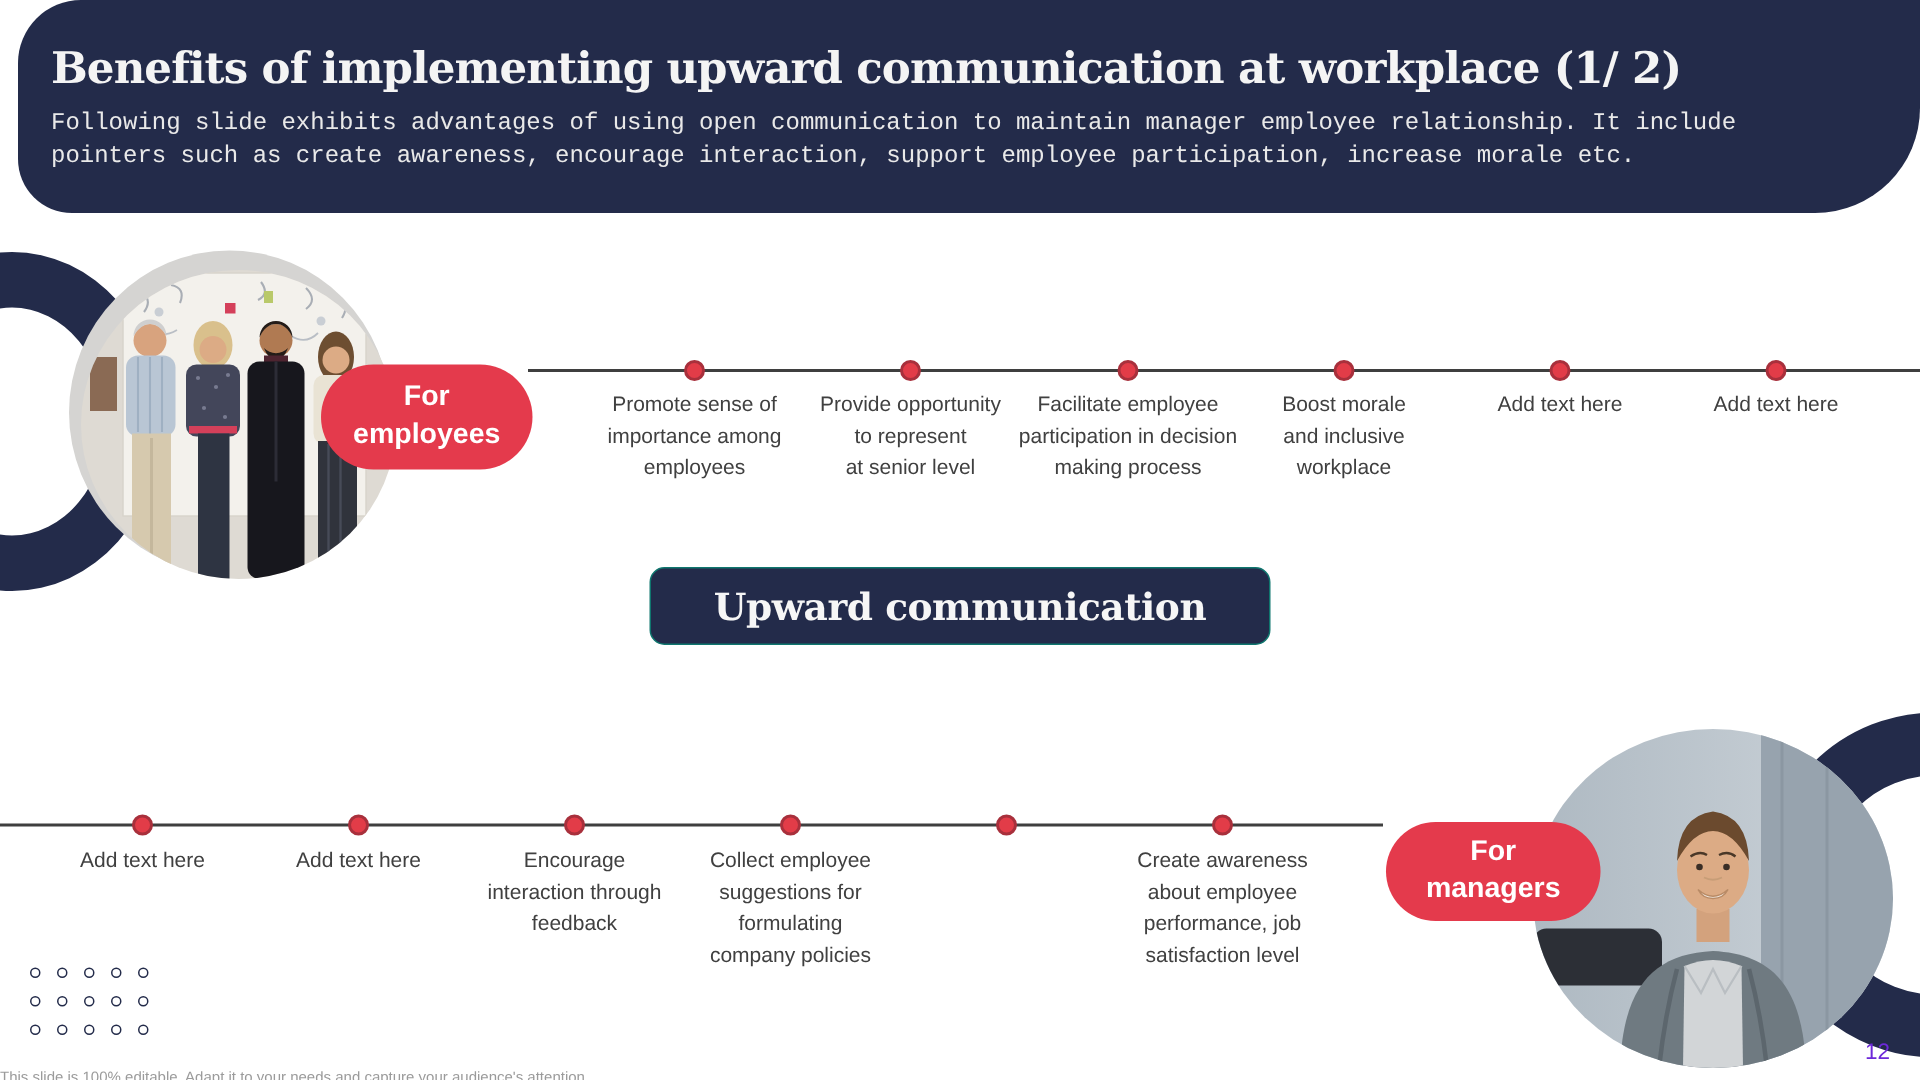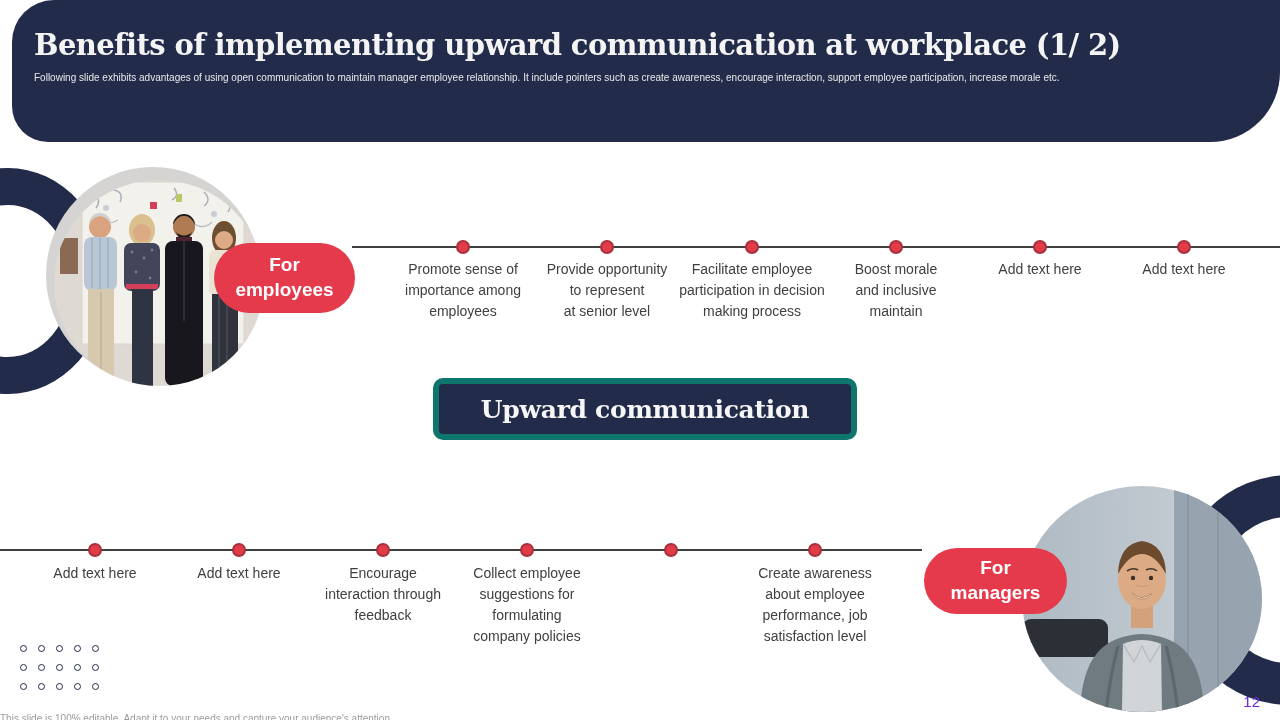--- a/index.html
+++ b/index.html
@@ -4,21 +4,21 @@
 <style>
   html,body{margin:0;padding:0;background:#fff;}
   .slide{position:relative;width:1280px;height:720px;background:#ffffff;overflow:hidden;
          font-family:"Liberation Sans",sans-serif;}
 
   
   .header{position:absolute;left:12px;top:0;width:1268px;height:142px;background:#232b4a;
           border-radius:42px 0 70px 36px;box-sizing:border-box;padding:28px 54px 0 22px;z-index:4;}
   .header h1{margin:0;font-family:"DejaVu Serif",serif;font-weight:700;font-size:29px;
              letter-spacing:-0.6px;color:#f4f4f4;white-space:nowrap;}
-  .header .subtitle{margin-top:9px;font-size:10px;line-height:1.4;color:#e9e9e9;max-width:1180px;}
+  .header .subtitle{margin-top:9px;font-size:16px;line-height:1.4;color:#e9e9e9;max-width:1180px;font-family:Liberation Mono, monospace;}
 
   
   .ring-br{position:absolute;left:1175px;top:475px;width:230px;height:230px;border-radius:50%;
            border:42px solid #232b4a;box-sizing:border-box;z-index:1;}
   .ring-tl{position:absolute;left:0;top:166px;z-index:1;}
   .grey-blob{position:absolute;left:46px;top:167px;width:214px;height:216px;background:#d5d4d2;
              border-radius:50%;z-index:2;}
   .photo{position:absolute;overflow:hidden;z-index:3;border-radius:50%;}
   .photo-employees{left:54px;top:180px;width:210px;height:206px;}
   .photo-manager{left:1022px;top:486px;width:240px;height:226px;}
@@ -30,21 +30,21 @@
   .node-label{position:absolute;text-align:center;font-size:14px;line-height:1.5;color:#404040;
               white-space:pre-line;transform:translateX(-50%);z-index:5;}
 
   .badge{position:absolute;background:#e43a4c;color:#ffffff;font-family:Liberation Sans, sans-serif;
          font-weight:700;text-align:center;white-space:pre-line;display:flex;align-items:center;
          justify-content:center;z-index:6;font-size:19px;line-height:1.3;}
   .badge-employees{left:214px;top:243px;width:141px;height:70px;border-radius:35px;}
   .badge-managers{left:924px;top:548px;width:143px;height:66px;border-radius:33px;}
 
   .center-box{position:absolute;left:433px;top:378px;width:412px;height:50px;background:#232b4a;
-              border:6px solid #0f766e;border-radius:10px;color:#f6f6f6;z-index:5;
+              border:1px solid #0f766e;border-radius:10px;color:#f6f6f6;z-index:5;
               font-family:"DejaVu Serif",serif;font-weight:700;font-size:25px;letter-spacing:-0.3px;
               display:flex;align-items:center;justify-content:center;}
 
   
   .dotgrid{position:absolute;left:20px;top:645px;z-index:4;}
   .dg-row{display:flex;gap:11px;margin-bottom:12px;}
   .dg{width:7px;height:7px;border:1.5px solid #232b4a;border-radius:50%;box-sizing:border-box;}
 
   
   .footer-note{position:absolute;left:0;right:0;top:701px;text-align:left;font-size:10px;
@@ -155,21 +155,21 @@
 importance among
 employees</div>
   <div class="node-label" style="left:607px;top:259px;width:145px;text-align:center;">Provide opportunity
 to represent
 at senior level</div>
   <div class="node-label" style="left:752px;top:259px;width:162px;">Facilitate employee
 participation in decision
 making process</div>
   <div class="node-label" style="left:896px;top:259px;width:125px;">Boost morale
 and inclusive
-maintain</div>
+workplace</div>
   <div class="node-label" style="left:1040px;top:259px;width:120px;">Add text here</div>
   <div class="node-label" style="left:1184px;top:259px;width:120px;">Add text here</div>
 
   <div class="center-box">Upward communication</div>
 
   <div class="track-line" style="left:0;top:549px;width:922px;"></div>
   <div class="dot" style="left:88px;top:543px;"></div>
   <div class="dot" style="left:232px;top:543px;"></div>
   <div class="dot" style="left:376px;top:543px;"></div>
   <div class="dot" style="left:520px;top:543px;"></div>

